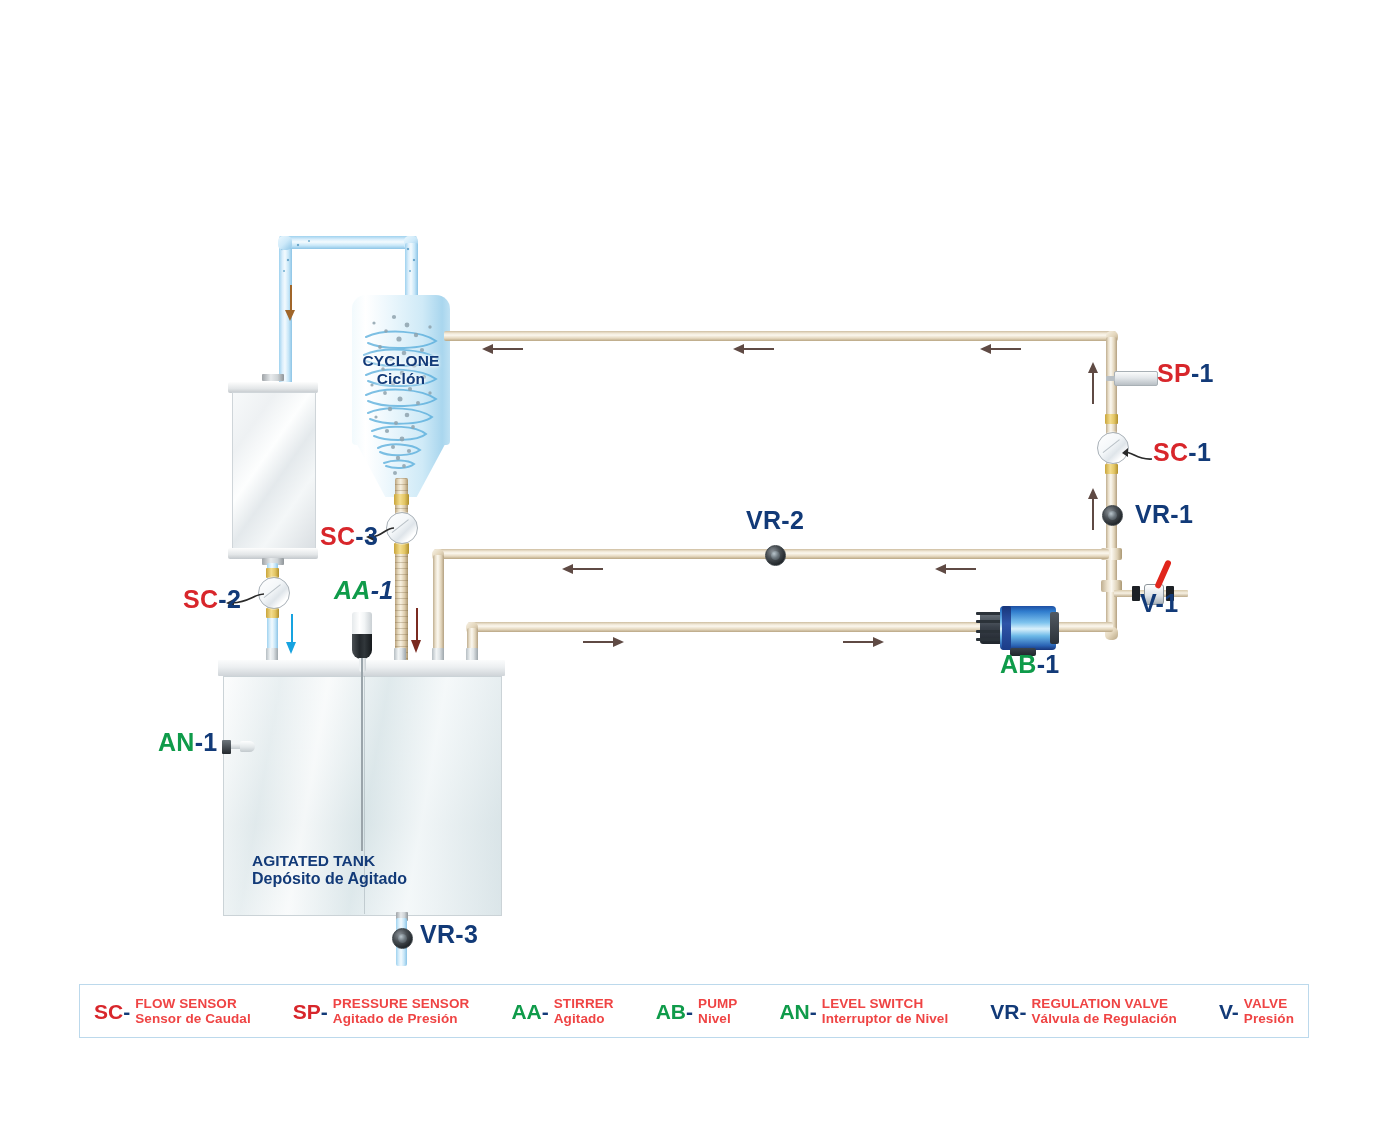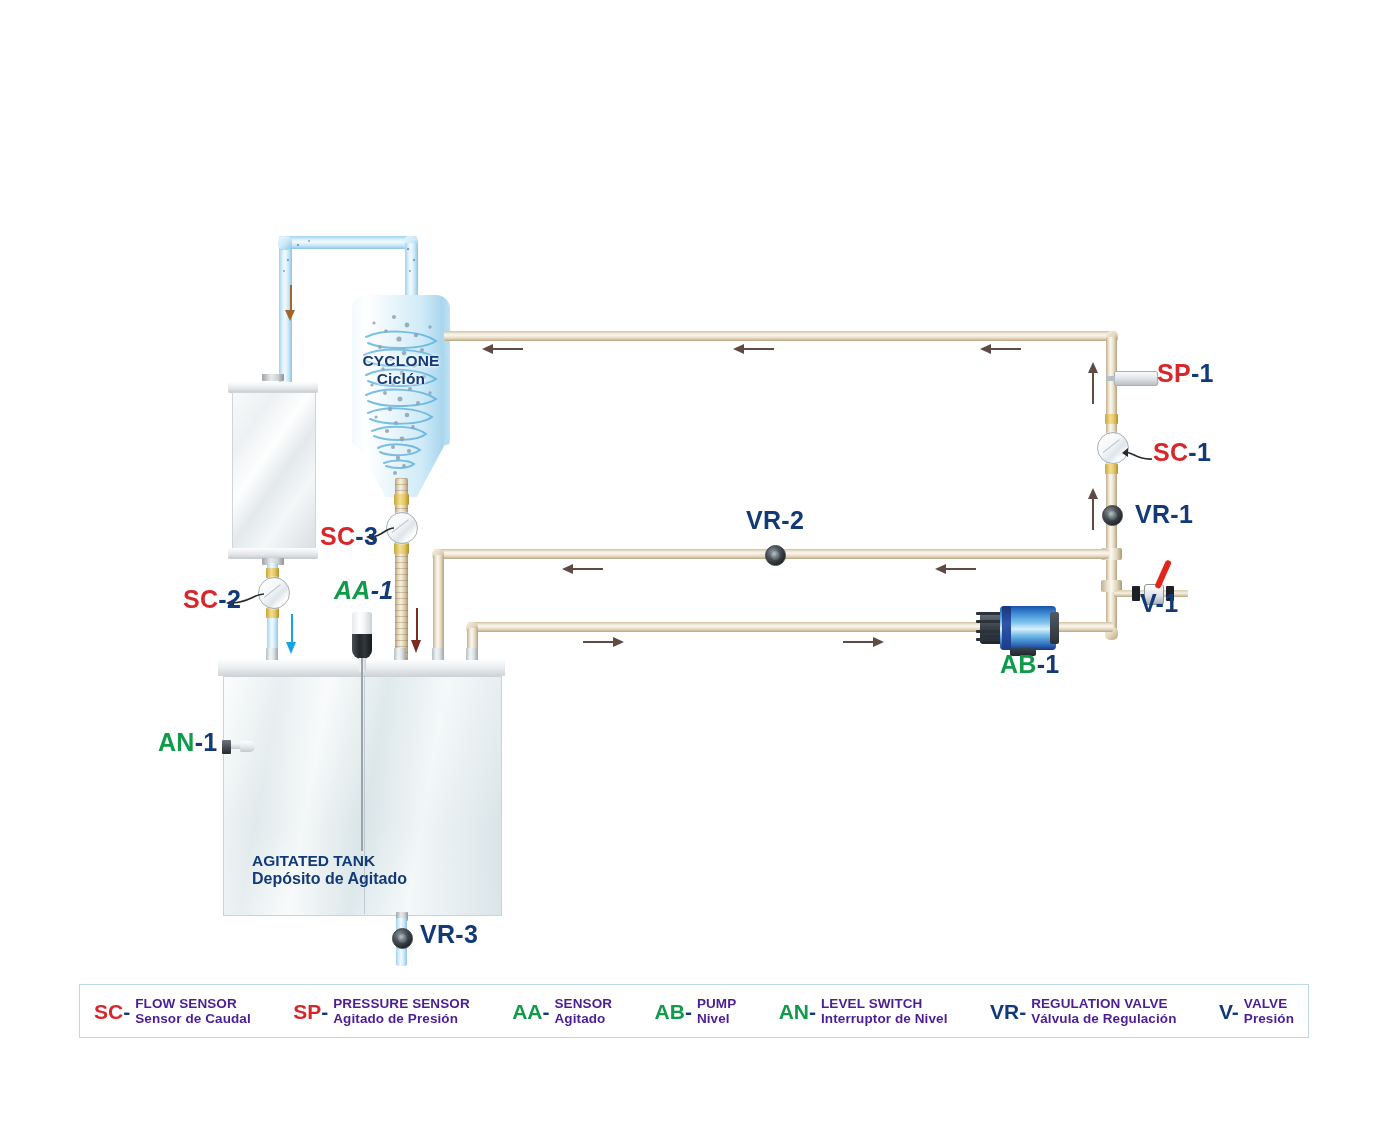--- a/index.html
+++ b/index.html
@@ -239,21 +239,21 @@
   
   #legend{
     position:absolute;left:79px;top:984px;width:1230px;height:54px;
     background:#ffffff;border:1.5px solid #bcd9ec;
     display:flex;align-items:center;justify-content:space-between;
     padding:0 14px;box-sizing:border-box;
   }
   #legend .item{display:flex;align-items:center;gap:5px;}
   #legend .code{font-size:21px;font-weight:bold;line-height:1;}
   #legend .code .b{color:#123a78;}
-  #legend .txt{color:#4c1d95;line-height:1.12;}
+  #legend .txt{color:#ef4444;line-height:1.12;}
   #legend .en{font-size:13.5px;font-weight:bold;letter-spacing:.1px;}
   #legend .es{font-size:13.5px;font-weight:bold;letter-spacing:.1px;}
 </style>
 </head>
 <body>
 
 <div class="stage">
 
 
   <div class="abs pipe-dot-v" style="left:279px;top:243px;width:13px;height:142px;"></div>
@@ -551,21 +551,21 @@
       <div class="code"><span style="color:#d8262b">SP</span><span class="b">-</span></div>
       <div class="txt">
         <div class="en">PRESSURE SENSOR</div>
         <div class="es">Agitado de Presión</div>
       </div>
     </div>
 
     <div class="item">
       <div class="code"><span style="color:#0f9b4a">AA</span><span class="b">-</span></div>
       <div class="txt">
-        <div class="en">SENSOR</div>
+        <div class="en">STIRRER</div>
         <div class="es">Agitado</div>
       </div>
     </div>
 
     <div class="item">
       <div class="code"><span style="color:#0f9b4a">AB</span><span class="b">-</span></div>
       <div class="txt">
         <div class="en">PUMP</div>
         <div class="es">Nivel</div>
       </div>

